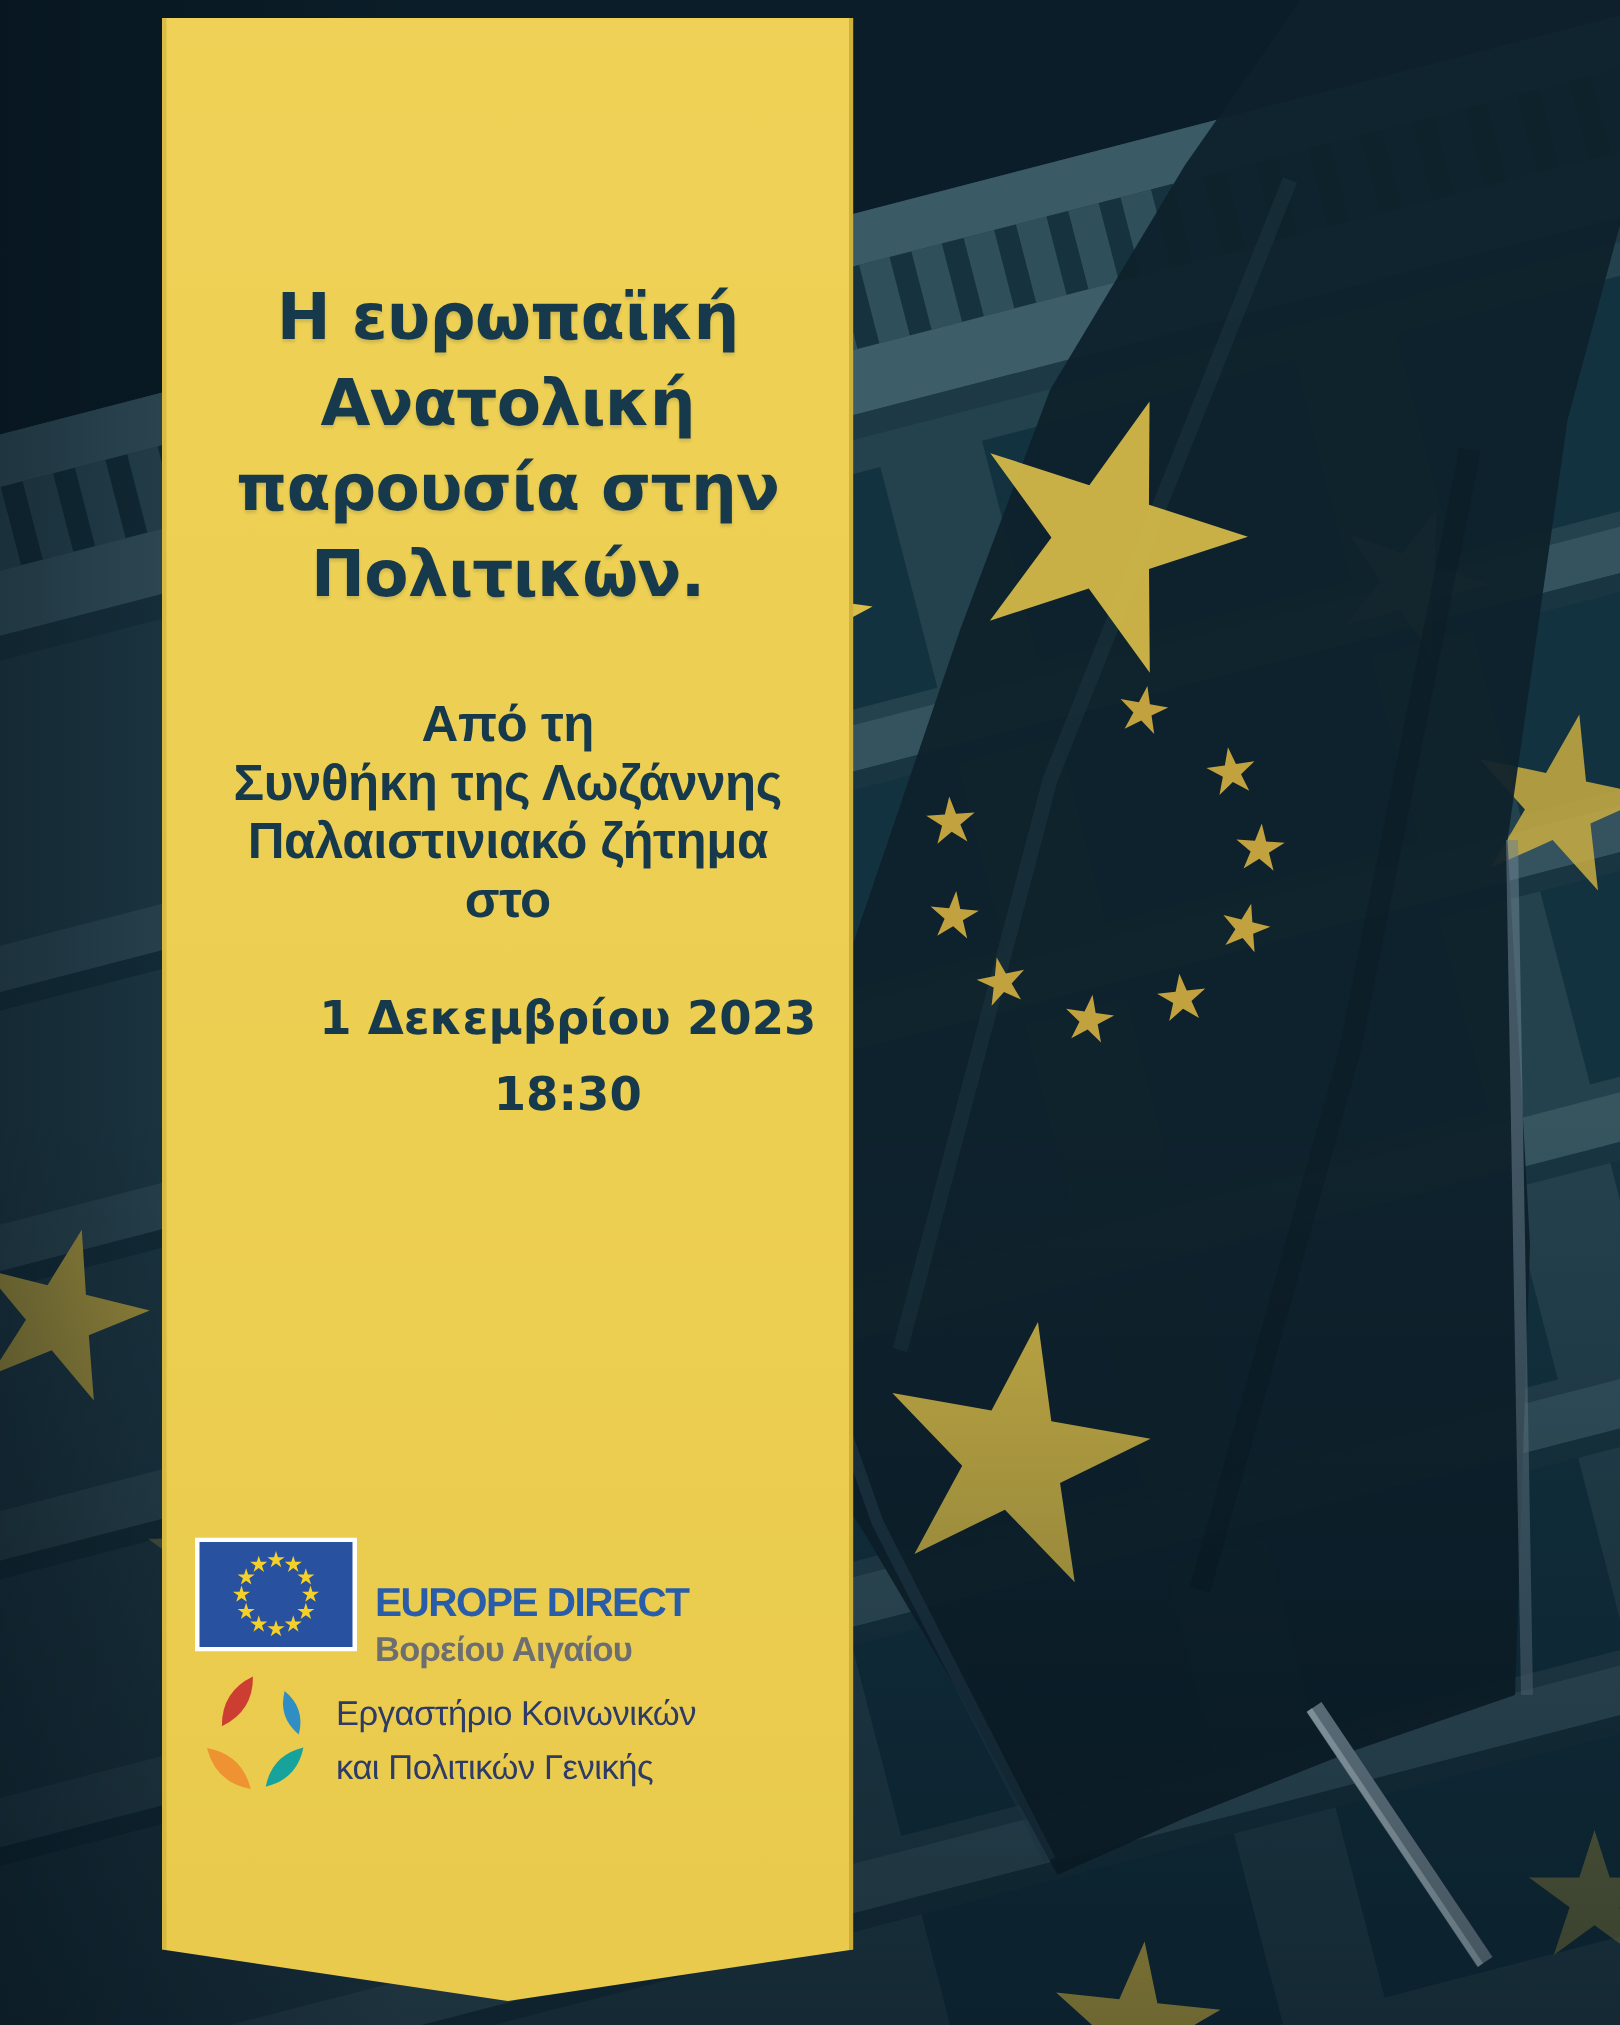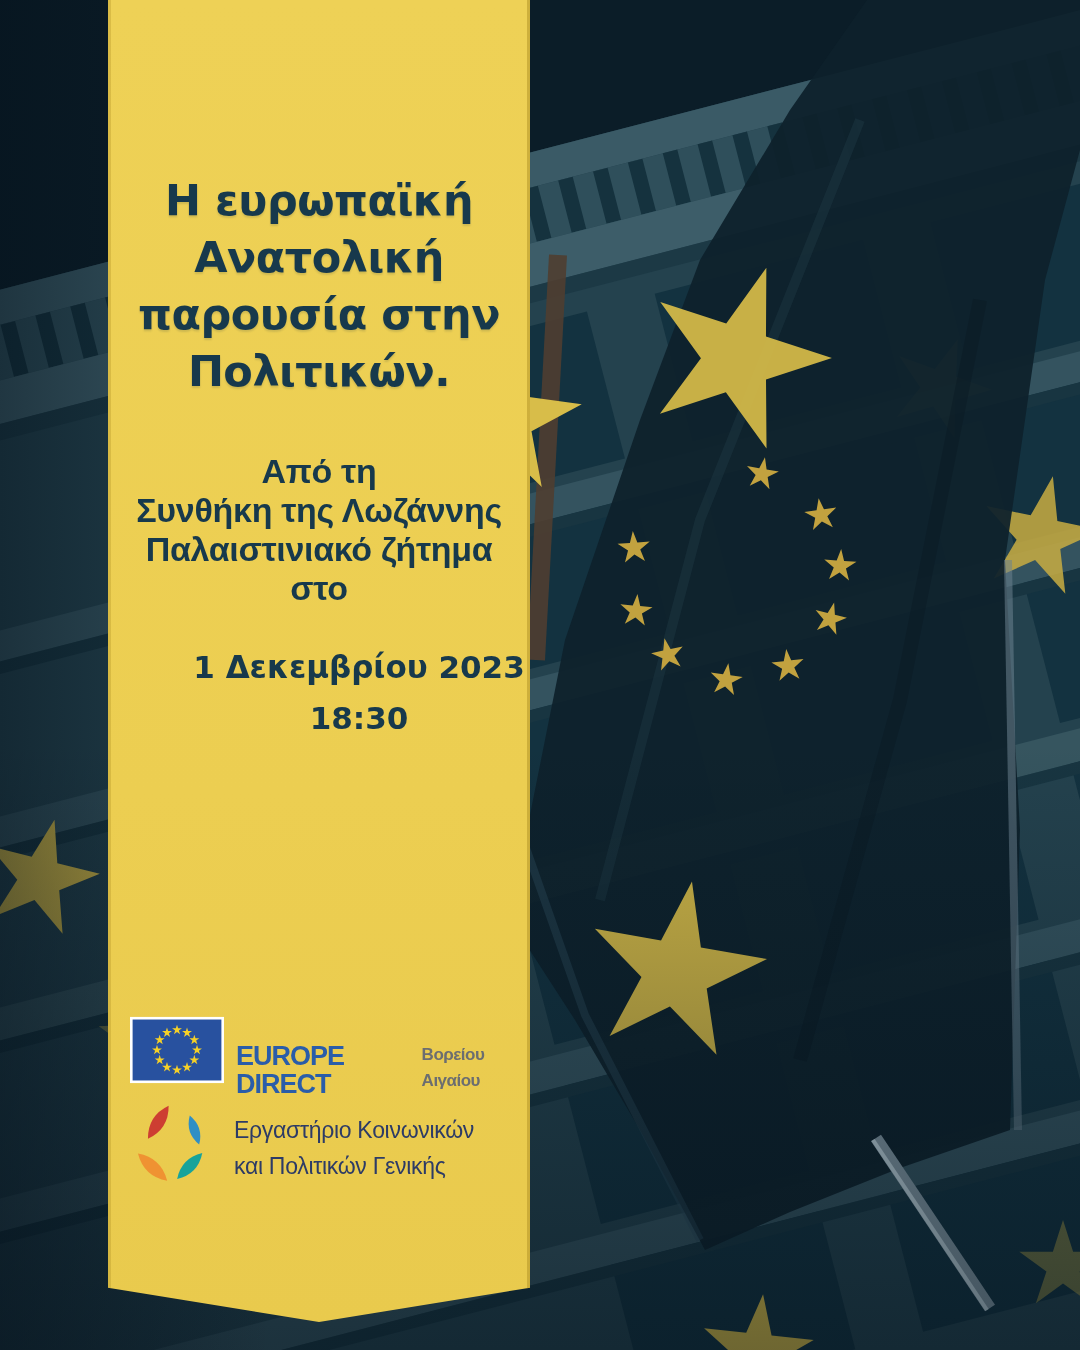--- a/index.html
+++ b/index.html
@@ -1,41 +1,41 @@
 <!DOCTYPE html>
 <html><head>
 <meta charset="utf-8">
 <style>
   html,body{margin:0;padding:0;background:#0b1d28;}
   .poster{position:relative;width:1080px;height:1350px;overflow:hidden;background:#132b3a;
           font-family:"Liberation Sans",sans-serif;}
   .poster svg.bg{position:absolute;inset:0;display:block;}
 
   
-  .ribbon{position:absolute;left:108px;top:0;width:422px;height:1322px;
+  .ribbon{position:absolute;left:108px;top:12px;width:461px;height:1322px;
           background:linear-gradient(180deg,#eed156 0%,#ecce51 60%,#e9ca4d 100%);
           clip-path:polygon(0 0,100% 0,100% 97.4%,50% 100%,0 97.4%);
           box-shadow:inset -3px 0 0 rgba(180,150,40,.55), inset 3px 0 0 rgba(180,150,40,.35);}
   .rblock{position:absolute;left:0;width:100%;box-sizing:border-box;padding:0 12px;
           text-align:center;color:#17394c;}
   .title{top:172px;font-family:"DejaVu Sans",sans-serif;font-weight:bold;
          font-size:43px;line-height:57px;letter-spacing:-0.5px;
          text-shadow:0 2px 2px rgba(20,40,55,.14);}
   .subtitle{top:452px;font-weight:bold;font-size:34px;line-height:39px;letter-spacing:-0.3px;}
   .datetime{top:642px;font-family:"DejaVu Sans",sans-serif;font-weight:bold;
             font-size:31px;line-height:51px;margin-left:40px;}
   .venue{top:765px;font-weight:bold;font-size:24px;line-height:40px;letter-spacing:-0.3px;}
 
   
   .logo-row{position:absolute;display:flex;align-items:center;text-align:left;}
   .ed-row{top:1002px;left:22px;gap:12px;}
-  .ed-text{display:flex;flex-direction:row;gap:4px;margin-top:40px;}
+  .ed-text{display:flex;flex-direction:column;gap:4px;margin-top:40px;}
   .ed-name{font-weight:bold;font-size:27px;letter-spacing:-1px;color:#2a5da9;line-height:28px;}
-  .ed-region{font-weight:bold;font-size:17px;letter-spacing:-0.5px;color:#6c6e70;line-height:26px;}
-  .lab-row{top:1100px;left:16px;gap:10px;}
+  .ed-region{font-weight:bold;font-size:23px;letter-spacing:-0.5px;color:#6c6e70;line-height:26px;}
+  .lab-row{top:1100px;left:16px;}
   .lab-text{display:flex;flex-direction:column;gap:2px;color:#2d3b66;
             font-size:23px;font-weight:500;line-height:34px;letter-spacing:-0.3px;}
 </style>
 </head>
 <body>
 
 <div class="poster">
 
   <svg class="bg" viewBox="0 0 1080 1350" width="1080" height="1350" xmlns="http://www.w3.org/2000/svg">
     <defs>

